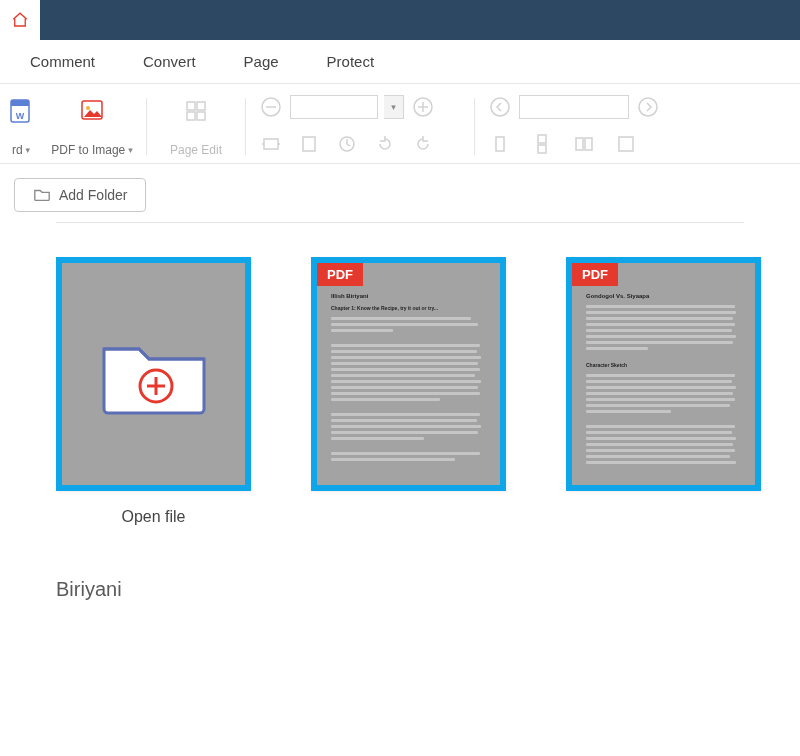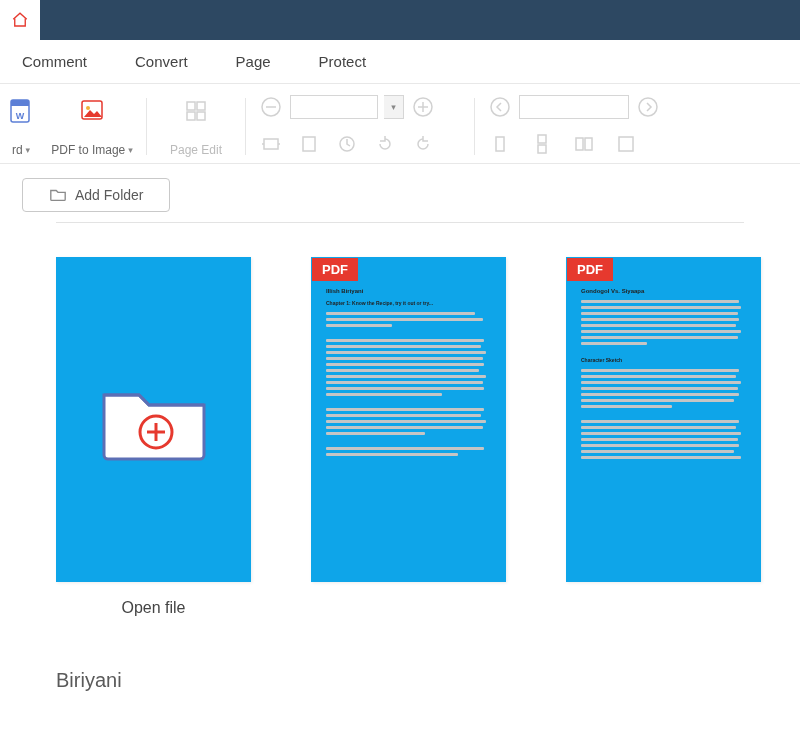--- a/index.html
+++ b/index.html
@@ -6,46 +6,46 @@
   body { font-family: "Segoe UI", Arial, sans-serif; font-size: 13px; color: #333; background: #fff; width: 800px; height: 756px; overflow: hidden; }
 
   
   .titlebar { background: #2d4862; height: 40px; display: flex; align-items: stretch; }
   .home-btn { width: 40px; background: #fff; display: flex; align-items: center; justify-content: center; }
   .tab { width: 250px; background: #fff; display: flex; align-items: center; justify-content: center; position: relative; color: #333; font-size: 14px; }
   .tab-close { position: absolute; right: 10px; top: 50%; transform: translateY(-50%); font-size: 16px; color: #777; cursor: pointer; }
   .titlebar-rest { flex: 1; }
 
   
-  .menubar { height: 44px; display: flex; align-items: center; gap: 48px; padding: 0 22px; border-bottom: 1px solid #e8e8e8; color: #444; font-size: 15px; }
+  .menubar { height: 44px; display: flex; align-items: center; gap: 48px; padding: 0 30px; border-bottom: 1px solid #e8e8e8; color: #444; font-size: 15px; }
   .menubar span { cursor: pointer; }
 
   
   .toolbar { height: 80px; border-bottom: 1px solid #e8e8e8; display: flex; padding: 6px 0 0 0; color: #555; }
   .tb-group { display: flex; flex-direction: column; align-items: center; justify-content: space-between; padding: 4px 6px 6px 6px; position: relative; }
   .tb-sep { width: 1px; background: #e6e6e6; margin: 8px 4px; }
   .tb-icon-lg { width: 34px; height: 34px; display: flex; align-items: center; justify-content: center; }
   .tb-label { font-size: 12px; color: #666; white-space: nowrap; display: flex; align-items: center; gap: 3px; }
   .tb-label.disabled { color: #bbb; }
   .tb-row { display: flex; gap: 6px; align-items: center; }
   .tb-small { width: 26px; height: 26px; display: flex; align-items: center; justify-content: center; }
   .dd-arrow { font-size: 9px; color: #888; }
   input.zoom-input { width: 88px; height: 24px; border: 1px solid #d6d6d6; background: #fff; font-size: 12px; padding: 0 4px; }
   .zoom-dd { width: 20px; height: 24px; border: 1px solid #d6d6d6; border-left: none; background: #f3f3f3; display:flex; align-items:center; justify-content:center;}
   input.page-input { width: 110px; height: 24px; border: 1px solid #d6d6d6; background: #fff; }
 
   
   .content { position: absolute; top: 164px; bottom: 0; left: 0; right: 0; overflow-y: auto; padding: 0 10px 20px 10px; }
-  .add-folder { margin: 14px 0 0 12px; display: inline-flex; align-items: center; gap: 8px; border: 1px solid #c9c9c9; border-radius: 4px; padding: 8px 26px; color: #5a5a5a; font-size: 14px; cursor: pointer; background:#fff;}
+  .add-folder { margin: 14px 0 0 4px; display: inline-flex; align-items: center; gap: 8px; border: 1px solid #c9c9c9; border-radius: 4px; padding: 8px 18px; color: #5a5a5a; font-size: 14px; cursor: pointer; background:#fff;}
   .section-title { margin: 64px 0 0 46px; font-size: 20px; color: #5a5a5a; }
   .hr { border: none; border-top: 1px solid #e3e3e3; margin: 10px 46px 0 46px; }
 
   .cards { display: flex; gap: 60px; margin: 34px 0 0 46px; }
   .card { width: 195px; display: flex; flex-direction: column; align-items: center; cursor: pointer; }
-  .thumb { width: 195px; height: 325px; border: 1px solid #0ea5e9; background: #0ea5e9; box-shadow: 1px 1px 3px rgba(0,0,0,0.08); position: relative; overflow: hidden; }
+  .thumb { width: 195px; height: 234px; border: 6px solid #0ea5e9; background: #a3a3a3; box-shadow: 1px 1px 3px rgba(0,0,0,0.08); position: relative; overflow: hidden; }
   .card-label { margin-top: 16px; font-size: 16px; color: #444; text-align: left; line-height: 1.3; }
 
   .open-thumb { display: flex; align-items: center; justify-content: center; }
   .pdf-badge { position: absolute; top: 0; left: 0; background: #e6392e; color: #fff; font-size: 13px; font-weight: 600; padding: 4px 10px; }
   .doc-body { position: absolute; top: 30px; left: 14px; right: 14px; bottom: 14px; }
   .doc-title { font-size: 6px; font-weight: 700; color: #222; margin-bottom: 6px; }
   .doc-sub { font-size: 5px; font-weight: 700; color: #222; margin-bottom: 6px; }
   .doc-line { height: 3px; background: #c5c5c5; margin-bottom: 3px; border-radius: 1px; }
   .doc-line.gap { background: transparent; height: 6px; }
 

